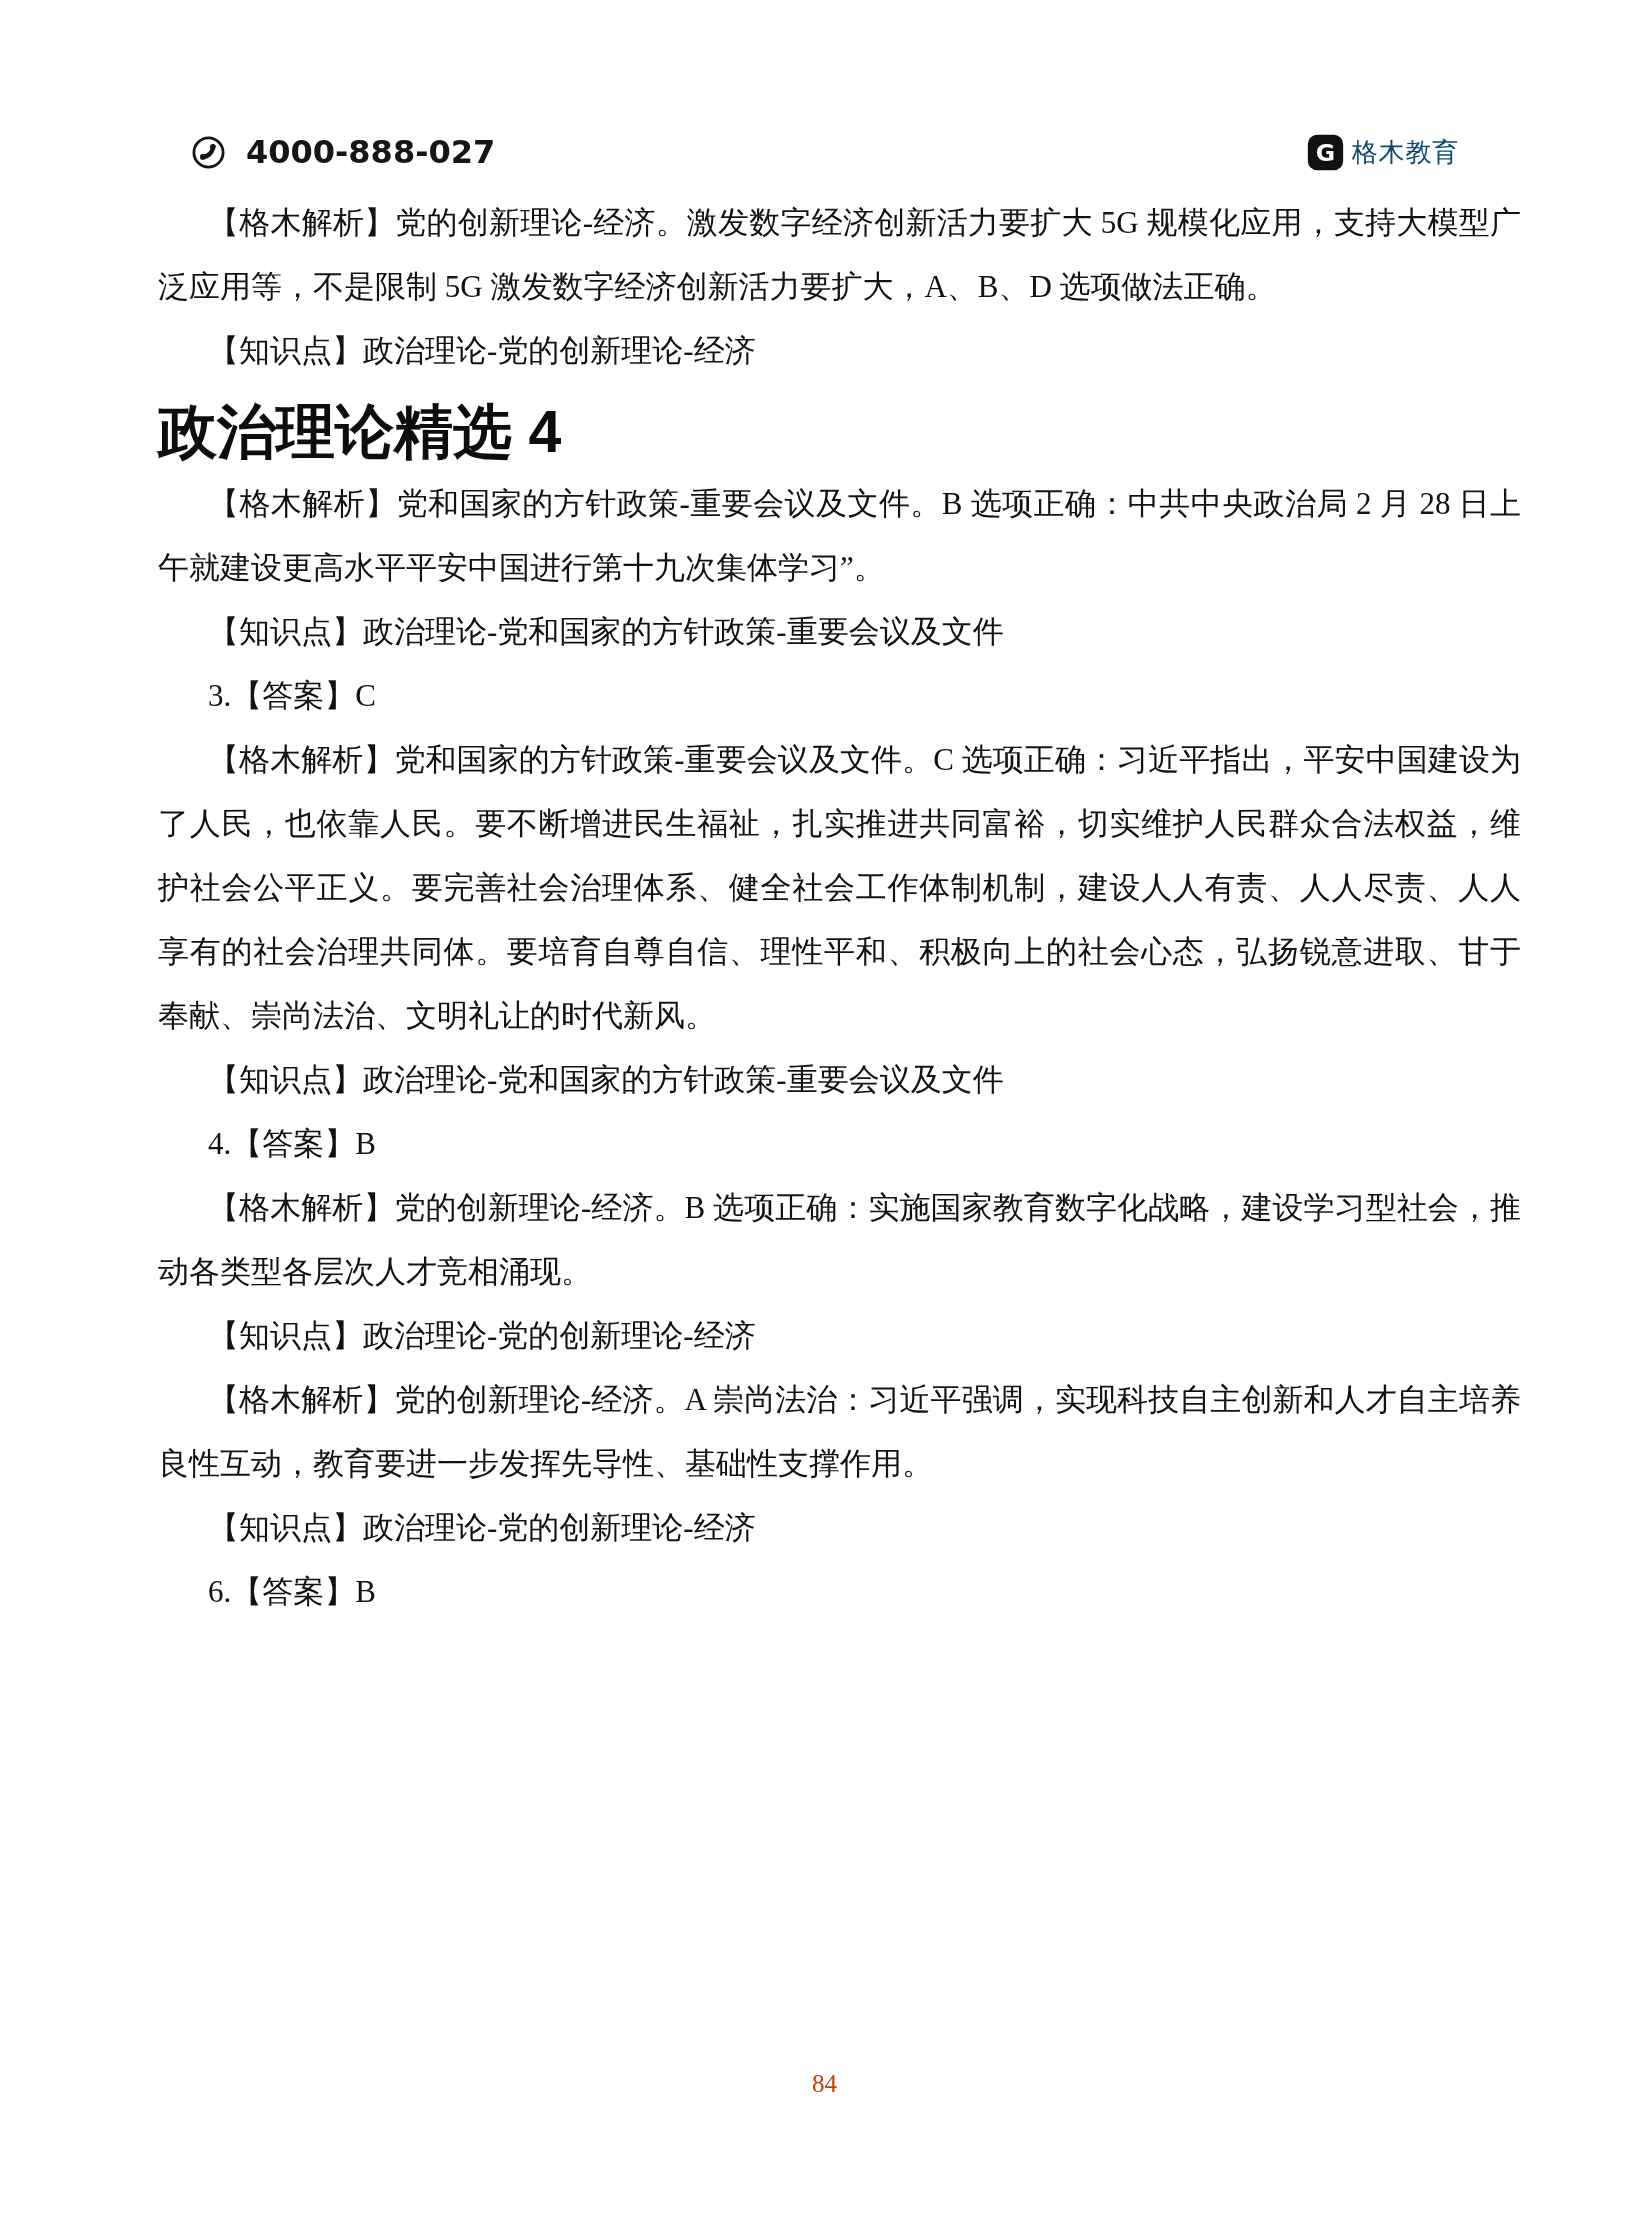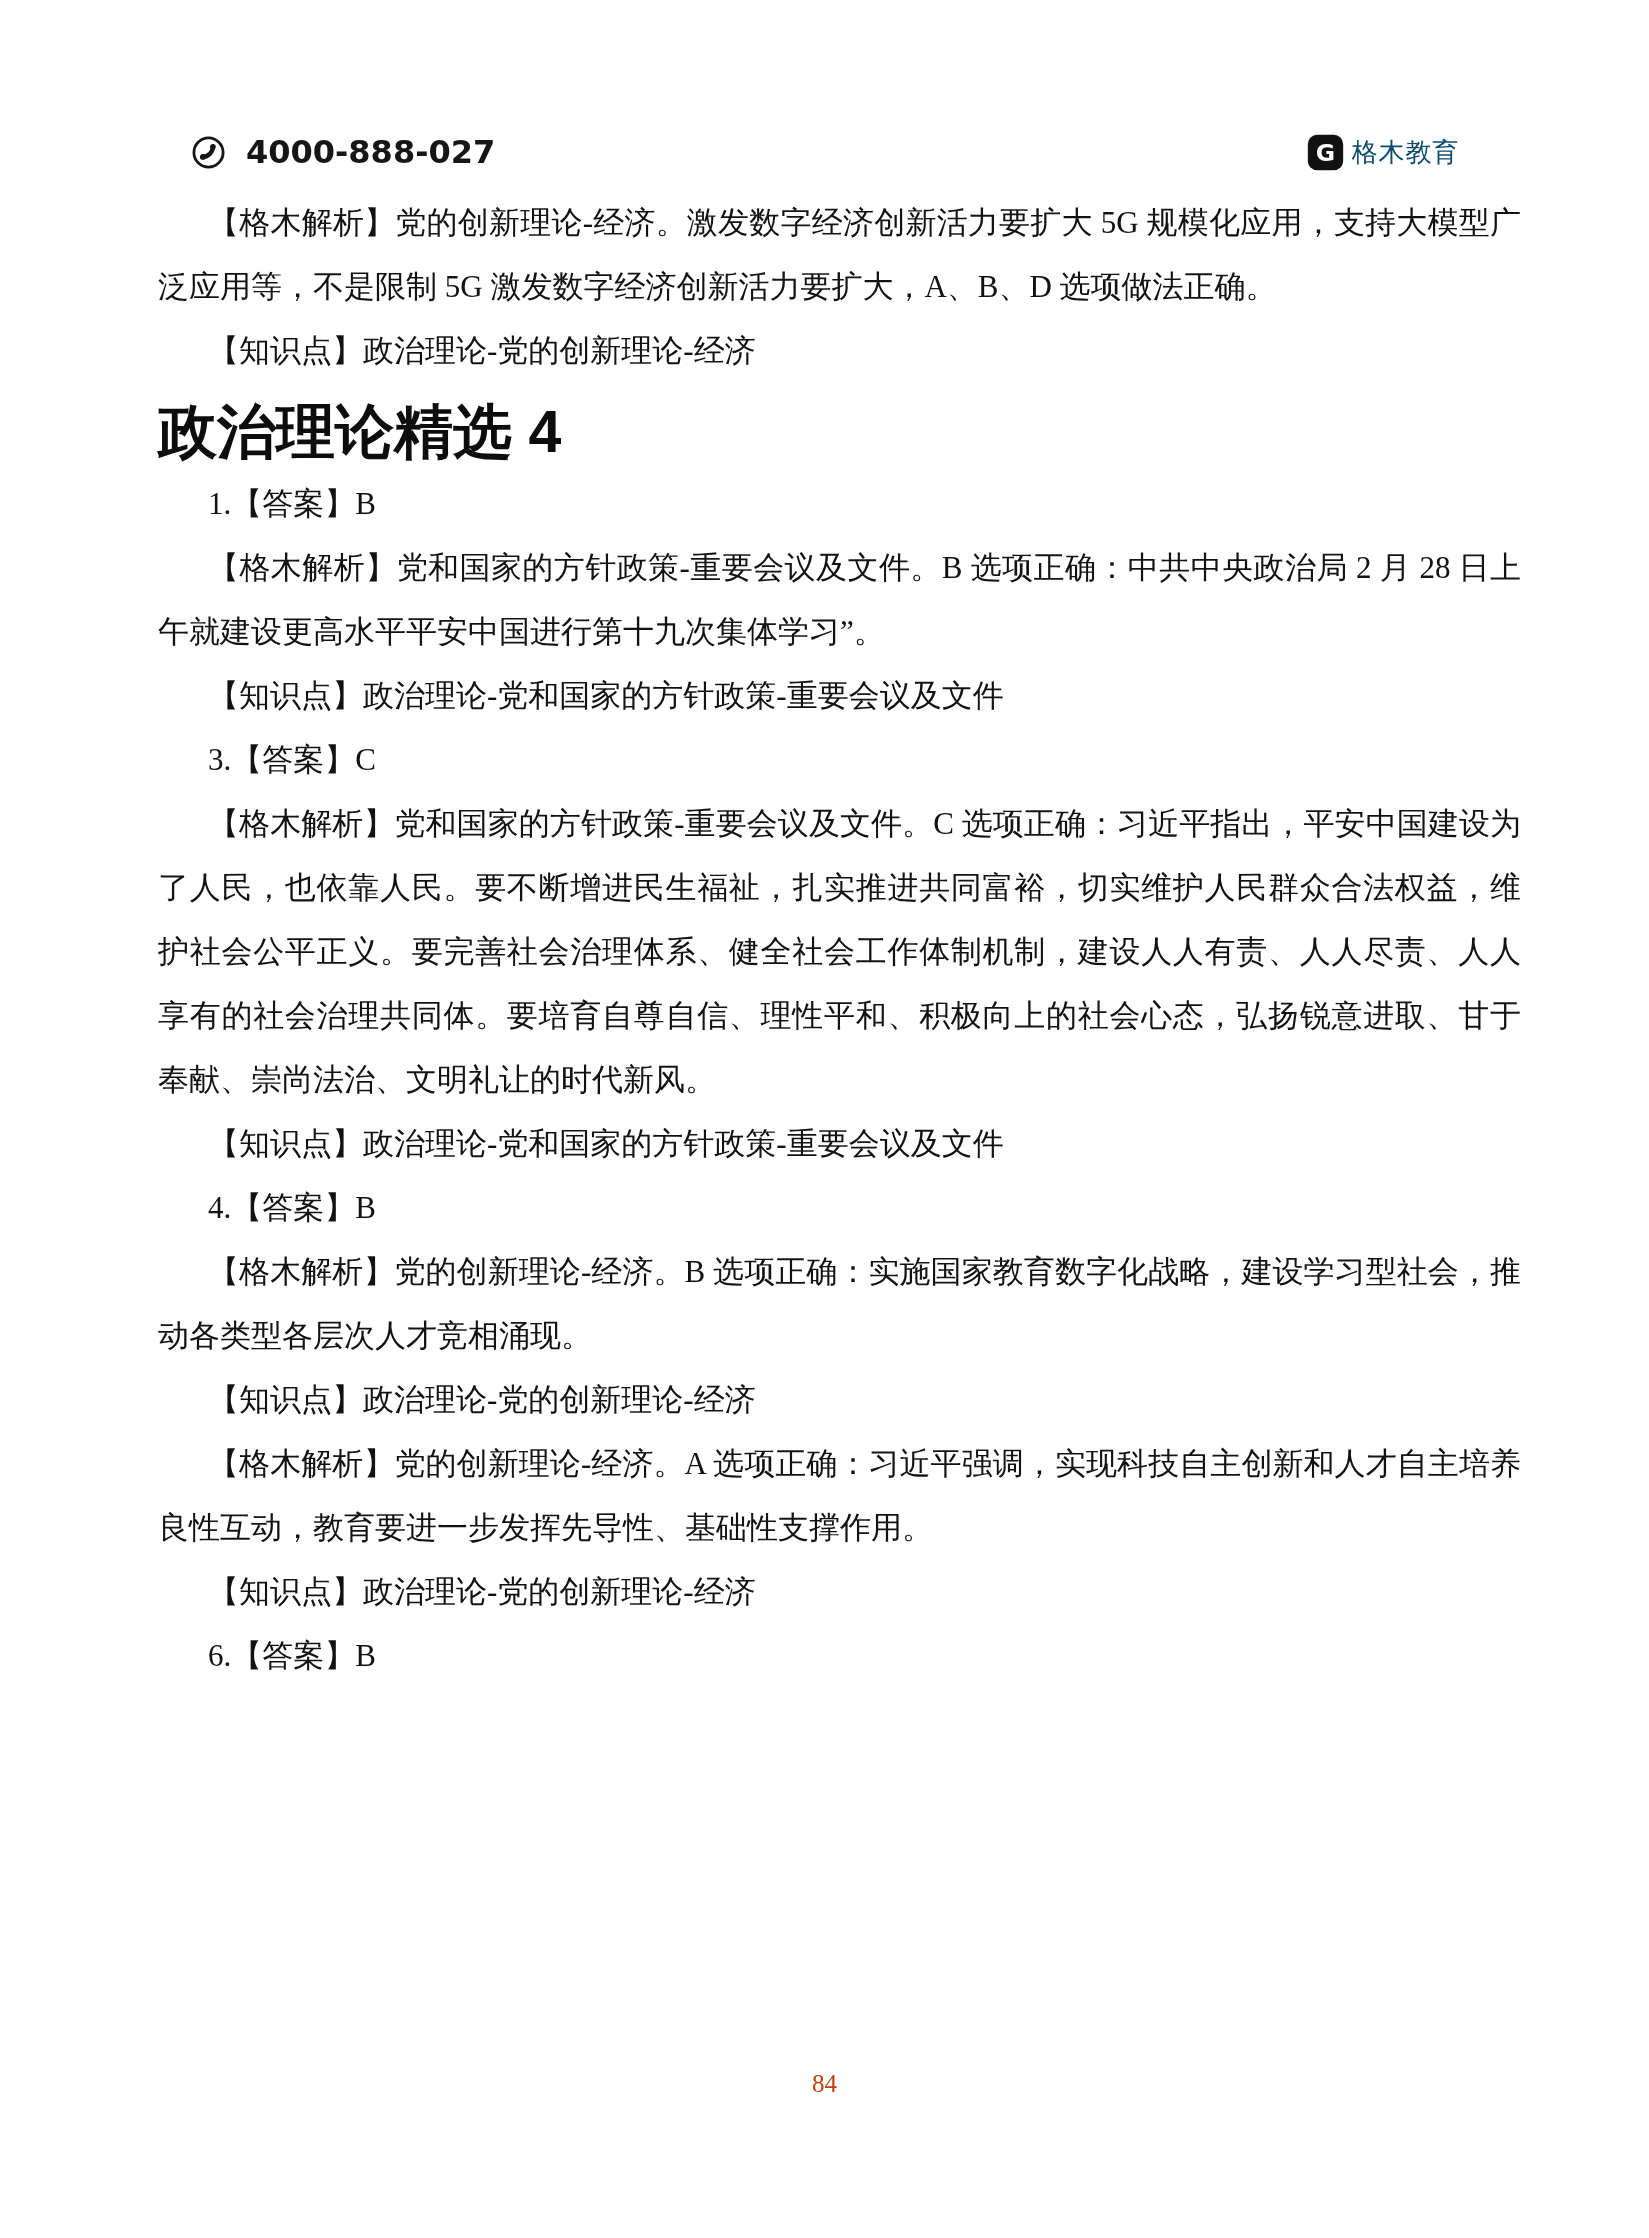--- a/index.html
+++ b/index.html
@@ -83,40 +83,39 @@
 <div class="content">
 
   <section class="qa-item">
     <p class="line para"><span class="lbl">【格木解析】</span><span>党的创新理论-经济。激发数字经济创新活力要扩大 5G 规模化应用，支持大模型广泛应用等，不是限制 5G 激发数字经济创新活力要扩大，A、B、D 选项做法正确。</span></p>
     <p class="line para"><span class="lbl">【知识点】</span><span>政治理论-党的创新理论-经济</span></p>
   </section>
 
   <p class="doc-title">政治理论精选 4</p>
 
   <section class="qa-item">
-    <p class="line answer-line"><span>1.</span><span>【答案】</span><span>B</span></p>
     <p class="line para"><span class="lbl">【格木解析】</span><span>党和国家的方针政策-重要会议及文件。B 选项正确：中共中央政治局 2 月 28 日上午就建设更高水平平安中国进行第十九次集体学习”。</span></p>
     <p class="line para"><span class="lbl">【知识点】</span><span>政治理论-党和国家的方针政策-重要会议及文件</span></p>
   </section>
 
 
   <section class="qa-item">
     <p class="line answer-line"><span>3.</span><span>【答案】</span><span>C</span></p>
     <p class="line para"><span class="lbl">【格木解析】</span><span>党和国家的方针政策-重要会议及文件。C 选项正确：习近平指出，平安中国建设为了人民，也依靠人民。要不断增进民生福祉，扎实推进共同富裕，切实维护人民群众合法权益，维护社会公平正义。要完善社会治理体系、健全社会工作体制机制，建设人人有责、人人尽责、人人享有的社会治理共同体。要培育自尊自信、理性平和、积极向上的社会心态，弘扬锐意进取、甘于奉献、崇尚法治、文明礼让的时代新风。</span></p>
     <p class="line para"><span class="lbl">【知识点】</span><span>政治理论-党和国家的方针政策-重要会议及文件</span></p>
   </section>
 
   <section class="qa-item">
     <p class="line answer-line"><span>4.</span><span>【答案】</span><span>B</span></p>
     <p class="line para"><span class="lbl">【格木解析】</span><span>党的创新理论-经济。B 选项正确：实施国家教育数字化战略，建设学习型社会，推动各类型各层次人才竞相涌现。</span></p>
     <p class="line para"><span class="lbl">【知识点】</span><span>政治理论-党的创新理论-经济</span></p>
   </section>
 
   <section class="qa-item">
-    <p class="line para"><span class="lbl">【格木解析】</span><span>党的创新理论-经济。A 选项正确：习近平强调，实现科技自主创新和人才自主培养良性互动，教育要进一步发挥先导性、基础性支撑作用。</span></p>
+    <p class="line para"><span class="lbl">【格木解析】</span><span>党的创新理论-经济。A 崇尚法治：习近平强调，实现科技自主创新和人才自主培养良性互动，教育要进一步发挥先导性、基础性支撑作用。</span></p>
     <p class="line para"><span class="lbl">【知识点】</span><span>政治理论-党的创新理论-经济</span></p>
   </section>
 
   <section class="qa-item">
     <p class="line answer-line"><span>6.</span><span>【答案】</span><span>B</span></p>
   </section>
 
 </div>
 
 <div class="page-number">84</div>

